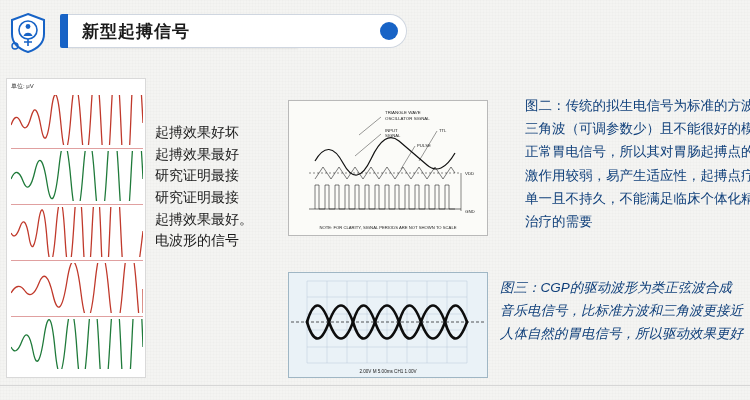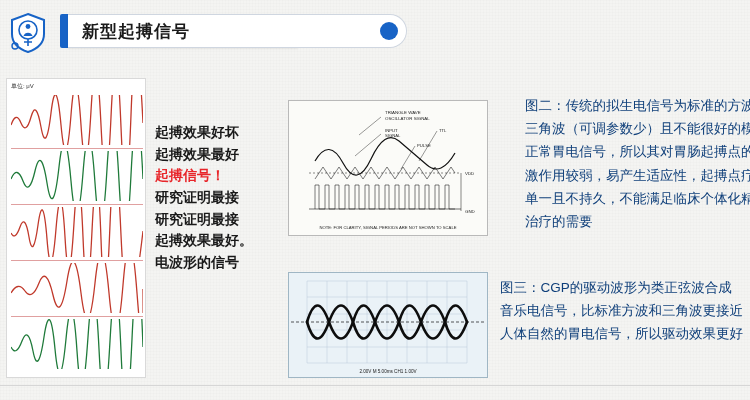--- a/index.html
+++ b/index.html
@@ -86,21 +86,21 @@
   .wave-row {
     position: absolute; left: 4px; width: 132px; height: 54px;
     border-bottom: 1px solid #e0a0a0;
   }
   .wave-row svg { display: block; }
 
   
   .left-text {
     position: absolute; left: 155px; top: 122px;
     width: 128px;
-    font-size: 14px; font-weight: bold; line-height: 1.55;
+    font-size: 14px; font-weight: normal; line-height: 1.55;
     color: #1a1a1a;
     z-index: 2;
   }
   .left-text .hl { color: #e8262a; }
 
   
   .fig2 {
     position: absolute; left: 288px; top: 100px;
     width: 200px; height: 136px;
     background: #fbfbf8;
@@ -121,20 +121,21 @@
     position: absolute; left: 525px; top: 94px;
     width: 244px;
     font-size: 13.5px; line-height: 1.72; color: #0f3f7a;
     z-index: 2;
   }
   .right-text-2 {
     position: absolute; left: 500px; top: 276px;
     width: 244px;
     font-size: 13.5px; line-height: 1.72; color: #0f3f7a;
     z-index: 2;
+    font-style: italic;
   }
 
   
   .bottom-rule {
     position: absolute; left: 0; bottom: 14px; width: 100%; height: 1px;
     background: #d6d6d6;
     z-index: 1;
   }
 </style>
 </head>
@@ -193,21 +194,20 @@
   <div class="wave-row" style="top:240px; border-bottom:none;">
     <svg width="132" height="50" viewBox="0 0 132 50">
       <path d="M0 28 Q5 38 11 22 T22 32 T33 18 T44 30 T55 20 T66 32 T77 18 T88 30 T99 22 T110 32 T121 20 T132 28" fill="none" stroke="#1f7a3a" stroke-width="1.3"></path>
     </svg>
   </div>
 </div>
 
 <div class="left-text">
   <div>起搏效果好坏</div>
   <div>起搏效果最好</div>
-  <div class="hl">起搏信号！</div>
   <div>研究证明最接</div>
   <div>研究证明最接</div>
   <div>起搏效果最好。</div>
   <div>电波形的信号</div>
 </div>
 
 <div class="fig2">
   <svg width="198" height="134" viewBox="0 0 198 134">
     <rect x="0" y="0" width="198" height="134" fill="#fbfbf8"></rect>
 

